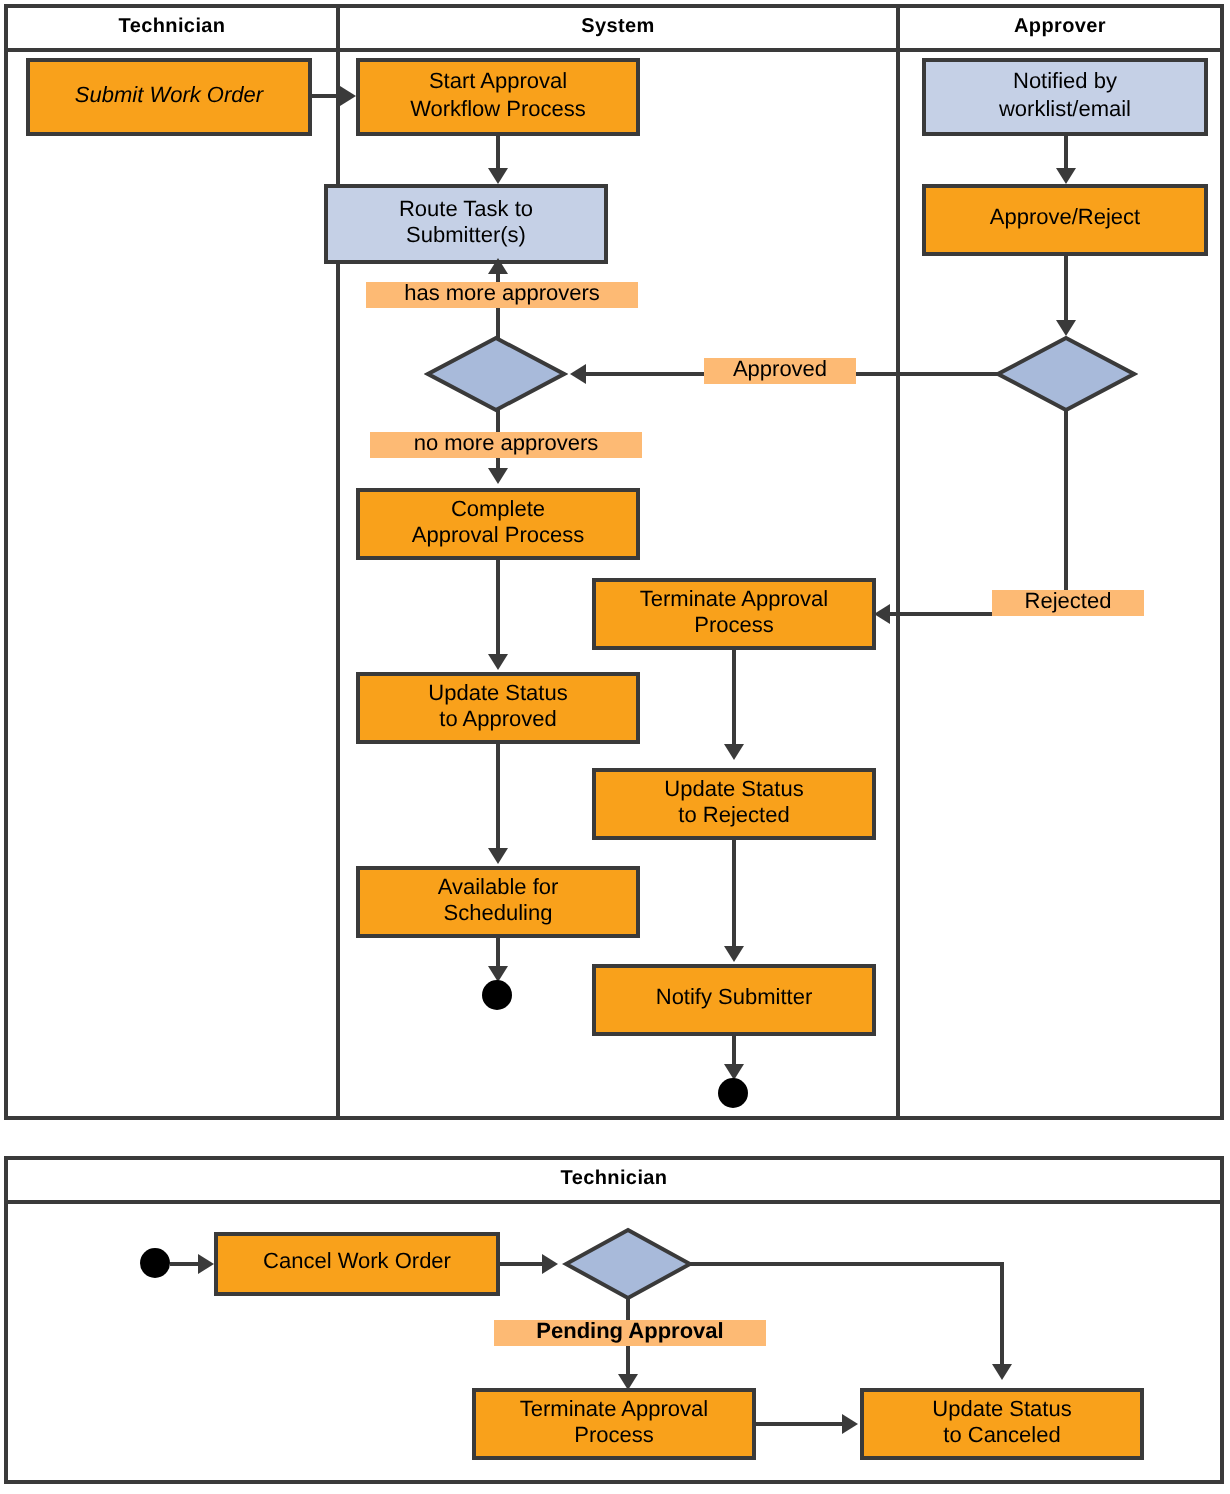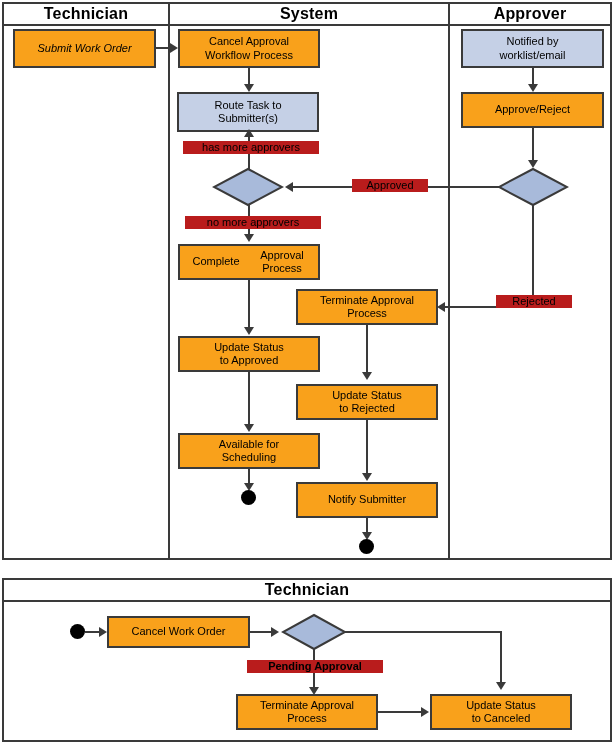--- a/index.html
+++ b/index.html
@@ -9,21 +9,21 @@
 
   
   .panel{position:absolute;background:#ffffff;border:2px solid #3a3a3a;box-sizing:border-box;}
   #panel-main{left:2px;top:2px;width:610px;height:558px;}
   #panel-bottom{left:2px;top:578px;width:610px;height:164px;}
 
   .lane-divider{position:absolute;width:2px;background:#3a3a3a;}
   #divider-1{left:168px;top:4px;height:554px;}
   #divider-2{left:448px;top:4px;height:554px;}
 
-  .lane-title{position:absolute;font-size:16px;font-weight:bold;color:#000;text-align:center;
+  .lane-title{position:absolute;font-size:10px;font-weight:bold;color:#000;text-align:center;
               line-height:14px;letter-spacing:.2px;}
   #lane-title-technician{left:4px;top:7px;width:164px;}
   #lane-title-system{left:170px;top:7px;width:278px;}
   #lane-title-approver{left:450px;top:7px;width:160px;}
   #lane-title-technician-2{left:4px;top:583px;width:606px;}
   .lane-header-rule{position:absolute;height:2px;background:#3a3a3a;}
   #hdr-rule-main{left:4px;top:24px;width:606px;}
   #hdr-rule-bottom{left:4px;top:600px;width:606px;}
 
   
@@ -45,21 +45,21 @@
   .edge-h{position:absolute;height:2px;background:#3a3a3a;}
   .edge-v{position:absolute;width:2px;background:#3a3a3a;}
 
   .arrow{position:absolute;width:0;height:0;}
   .arrow.down{border-left:5px solid transparent;border-right:5px solid transparent;border-top:8px solid #3a3a3a;}
   .arrow.up{border-left:5px solid transparent;border-right:5px solid transparent;border-bottom:8px solid #3a3a3a;}
   .arrow.right{border-top:5px solid transparent;border-bottom:5px solid transparent;border-left:8px solid #3a3a3a;}
   .arrow.left{border-top:5px solid transparent;border-bottom:5px solid transparent;border-right:8px solid #3a3a3a;}
 
   
-  .edge-label{position:absolute;font-size:11px;color:#000;background:#b91c1c;
+  .edge-label{position:absolute;font-size:11px;color:#000;background:#fdba74;
               white-space:nowrap;line-height:13px;padding:0 2px;text-align:center;}
 </style>
 </head>
 <body>
 
 <div id="root">
 
   <div class="panel" id="panel-main"></div>
 
   <div class="lane-header-rule" id="hdr-rule-main"></div>
@@ -71,47 +71,47 @@
   <div class="lane-title" id="lane-title-approver">Approver</div>
 
   <div class="node orange" style="left:13px;top:29px;width:143px;height:39px;font-style:italic;">
     <span>Submit Work Order</span>
   </div>
 
   <div class="edge-h" style="left:156px;top:47px;width:15px;"></div>
   <div class="arrow right" style="left:170px;top:43px;"></div>
 
   <div class="node orange" style="left:178px;top:29px;width:142px;height:39px;flex-direction:column;">
-    <span>Cancel Approval</span>
+    <span>Start Approval</span>
     <span>Workflow Process</span>
   </div>
 
   <div class="edge-v" style="left:248px;top:68px;height:17px;"></div>
   <div class="arrow down" style="left:244px;top:84px;"></div>
 
-  <div class="node blue" style="left:177px;top:92px;width:142px;height:40px;flex-direction:column;">
+  <div class="node blue" style="left:162px;top:92px;width:142px;height:40px;flex-direction:column;">
     <span>Route Task to</span>
     <span>Submitter(s)</span>
   </div>
 
   <div class="edge-v" style="left:248px;top:137px;height:32px;"></div>
   <div class="arrow up" style="left:244px;top:129px;"></div>
   <div class="edge-label" style="left:183px;top:141px;width:132px;">has more approvers</div>
 
   <div class="diamond" style="left:212px;top:167px;">
     <svg width="72" height="40" viewBox="0 0 72 40" aria-hidden="true">
       <polygon points="36,2 70,20 36,38 2,20" fill="#a8bada" stroke="#3a3a3a" stroke-width="2"></polygon>
     </svg>
   </div>
 
   <div class="edge-v" style="left:248px;top:205px;height:30px;"></div>
   <div class="arrow down" style="left:244px;top:234px;"></div>
   <div class="edge-label" style="left:185px;top:216px;width:132px;">no more approvers</div>
 
-  <div class="node orange" style="left:178px;top:244px;width:142px;height:36px;flex-direction:row;">
+  <div class="node orange" style="left:178px;top:244px;width:142px;height:36px;flex-direction:column;">
     <span>Complete</span>
     <span>Approval Process</span>
   </div>
 
   <div class="edge-v" style="left:248px;top:280px;height:48px;"></div>
   <div class="arrow down" style="left:244px;top:327px;"></div>
 
   <div class="node orange" style="left:178px;top:336px;width:142px;height:36px;flex-direction:column;">
     <span>Update Status</span>
     <span>to Approved</span>

